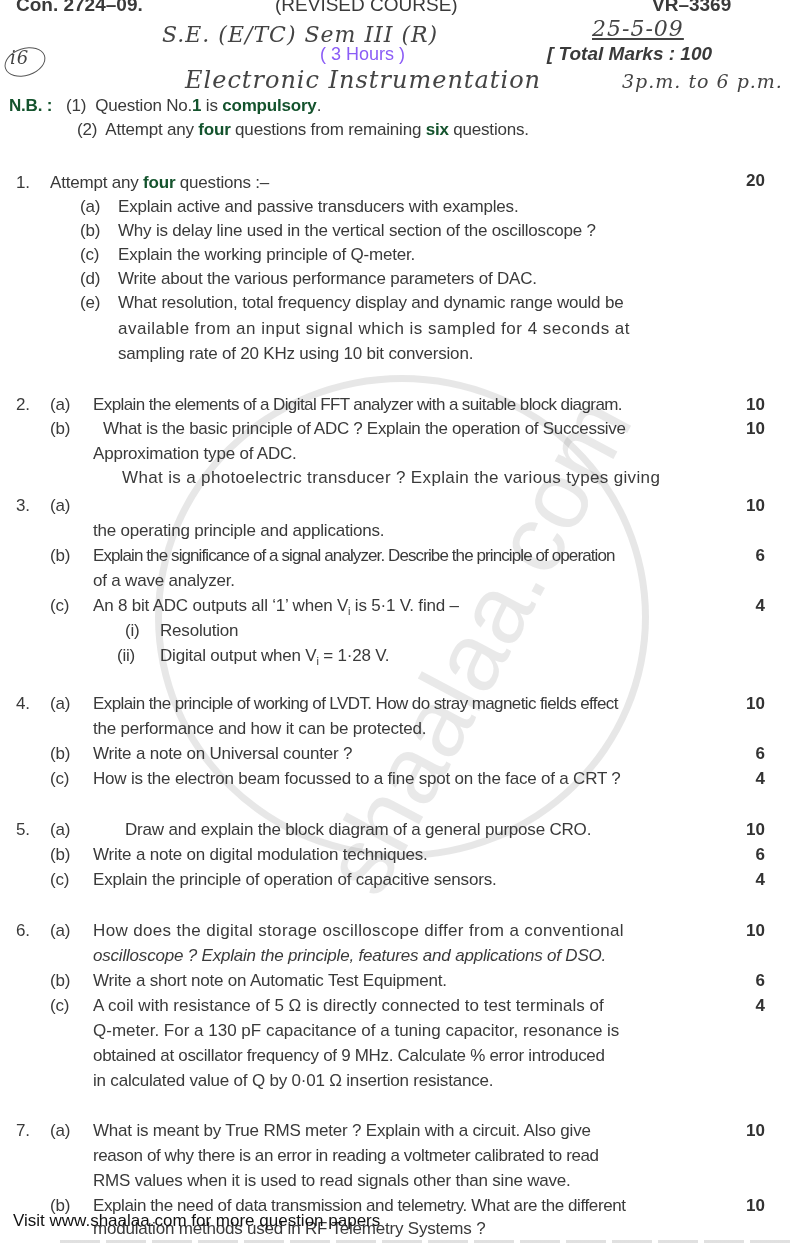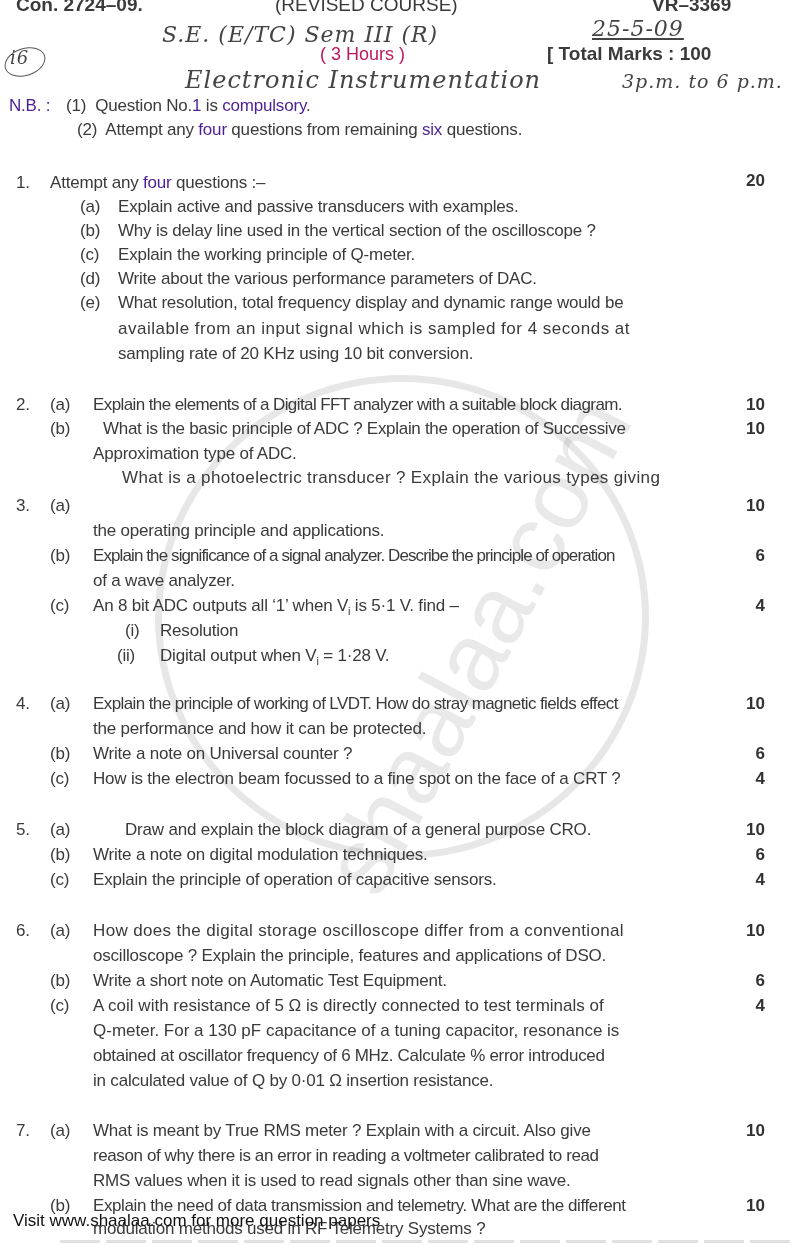--- a/index.html
+++ b/index.html
@@ -3,21 +3,21 @@
 <meta charset="utf-8">
 <style>
   html, body { margin: 0; padding: 0; }
   body {
     width: 800px; height: 1248px; overflow: hidden; position: relative;
     background: #ffffff; color: #3a3a3a;
     font-family: "Liberation Sans", "DejaVu Sans", sans-serif;
   }
   .abs { position: absolute; white-space: nowrap; }
   .txt { font-size: 17px; letter-spacing: -0.2px; transform-origin: left top; }
-  b, .bold { font-weight: normal; color: #4c1d95; text-align: center; }
+  b, .bold { font-weight: bold; color: #14532d; text-align: center; }
   .hdr { font-size: 19px; font-weight: bold; color: #3a3a3a; }
   .hand { font-family: "DejaVu Serif", serif; font-style: italic; color: #444; font-size: 22px; letter-spacing: 1px; }
   .marks { position: absolute; right: 35px; font-size: 17px; font-weight: bold; color: #333; text-align: right; }
   .watermark {
     position: absolute; left: 155px; top: 375px; width: 480px; height: 470px;
     border: 7px solid rgba(120,120,120,0.18); border-radius: 50%;
     pointer-events: none;
   }
   .wm-text {
     position: absolute; left: 205px; top: 590px; font-size: 96px;
@@ -45,22 +45,22 @@
 <div class="abs hdr" style="left:16px; top:-6px;">Con. 2724–09.</div>
 <div class="abs hdr" style="left:275px; top:-6px; font-weight:normal;">(REVISED COURSE)</div>
 <div class="abs hdr" style="left:652px; top:-6px;">VR–3369</div>
 
 <div class="abs hand" style="left:162px; top:22px;">S.E. (E/TC) Sem III (R)</div>
 <div class="abs hand" style="left:592px; top:16px;text-decoration:underline;">25-5-09</div>
 
 <div class="circle-mark"></div>
 <div class="abs hand" style="left:10px; top:47px; font-size:18px;">i6</div>
 
-<div class="abs" style="left:320px; top:44px; font-size:18px; color:#be185d;">( 3 Hours )</div>
-<div class="abs hdr" style="left:547px; top:43px;">[ Total Marks :  100</div>
+<div class="abs" style="left:320px; top:44px; font-size:18px; color:#8b5cf6;">( 3 Hours )</div>
+<div class="abs hdr" style="left:547px; top:43px;font-style:italic;">[ Total Marks :  100</div>
 
 <div class="abs hand" style="left:185px; top:66px; font-size:24px;">Electronic Instrumentation</div>
 <div class="abs hand" style="left:622px; top:70px; font-size:19px;">3p.m. to 6 p.m.</div>
 
 <div class="abs txt" style="left:9px; top:96px;"><b>N.B. :</b></div>
 <div class="abs txt" style="left:66px; top:96px;">
   <span>(1)</span>&nbsp; <span>Question No.</span><b>1</b><span> is </span><b>compulsory</b><span>.</span>
 </div>
 <div class="abs txt" style="left:77px; top:120px;">
   <span>(2)</span>&nbsp; <span>Attempt any </span><b>four</b><span> questions from remaining </span><b>six</b><span> questions.</span>
@@ -143,29 +143,29 @@
   <div class="abs txt" style="left:50px; top:870px;">(c)</div>
   <div class="abs txt" style="left:93px; top:870px;">Explain  the principle of operation of capacitive sensors.</div>
   <div class="marks" style="top:870px;">4</div>
 </div>
 
 <div>
   <div class="abs txt" style="left:16px; top:921px;">6.</div>
   <div class="abs txt" style="left:50px; top:921px;">(a)</div>
   <div class="abs txt" style="left:93px; top:921px; letter-spacing:0.35px;">How does the digital storage oscilloscope differ from a conventional</div>
   <div class="marks" style="top:921px;">10</div>
-  <div class="abs txt" style="left:93px; top:946px; letter-spacing:-0.2px;">oscilloscope ?  Explain the principle, features and applications of DSO.</div>
+  <div class="abs txt" style="left:93px; top:946px; letter-spacing:-0.2px;font-style:italic;">oscilloscope ?  Explain the principle, features and applications of DSO.</div>
   <div class="abs txt" style="left:50px; top:971px;">(b)</div>
   <div class="abs txt" style="left:93px; top:971px;">Write a short note on Automatic Test Equipment.</div>
   <div class="marks" style="top:971px;">6</div>
   <div class="abs txt" style="left:50px; top:996px;">(c)</div>
   <div class="abs txt" style="left:93px; top:996px; letter-spacing:0px;">A coil with resistance of 5 Ω is directly connected to test terminals of</div>
   <div class="marks" style="top:996px;">4</div>
   <div class="abs txt" style="left:93px; top:1021px; letter-spacing:0px;">Q-meter.  For a 130 pF capacitance of a tuning capacitor, resonance is</div>
-  <div class="abs txt" style="left:93px; top:1046px; letter-spacing:-0.3px;">obtained at oscillator frequency of 6 MHz. Calculate % error introduced</div>
+  <div class="abs txt" style="left:93px; top:1046px; letter-spacing:-0.3px;">obtained at oscillator frequency of 9 MHz. Calculate % error introduced</div>
   <div class="abs txt" style="left:93px; top:1071px;">in calculated value of Q by 0·01 Ω insertion resistance.</div>
 </div>
 
 <div>
   <div class="abs txt" style="left:16px; top:1121px;">7.</div>
   <div class="abs txt" style="left:50px; top:1121px;">(a)</div>
   <div class="abs txt" style="left:93px; top:1121px;">What is meant by True RMS meter ? Explain with a circuit.  Also give</div>
   <div class="marks" style="top:1121px;">10</div>
   <div class="abs txt" style="left:93px; top:1146px; letter-spacing:-0.4px;">reason of why there is an error in reading a voltmeter calibrated to read</div>
   <div class="abs txt" style="left:93px; top:1171px;">RMS values when it is used to read signals other than sine wave.</div>

